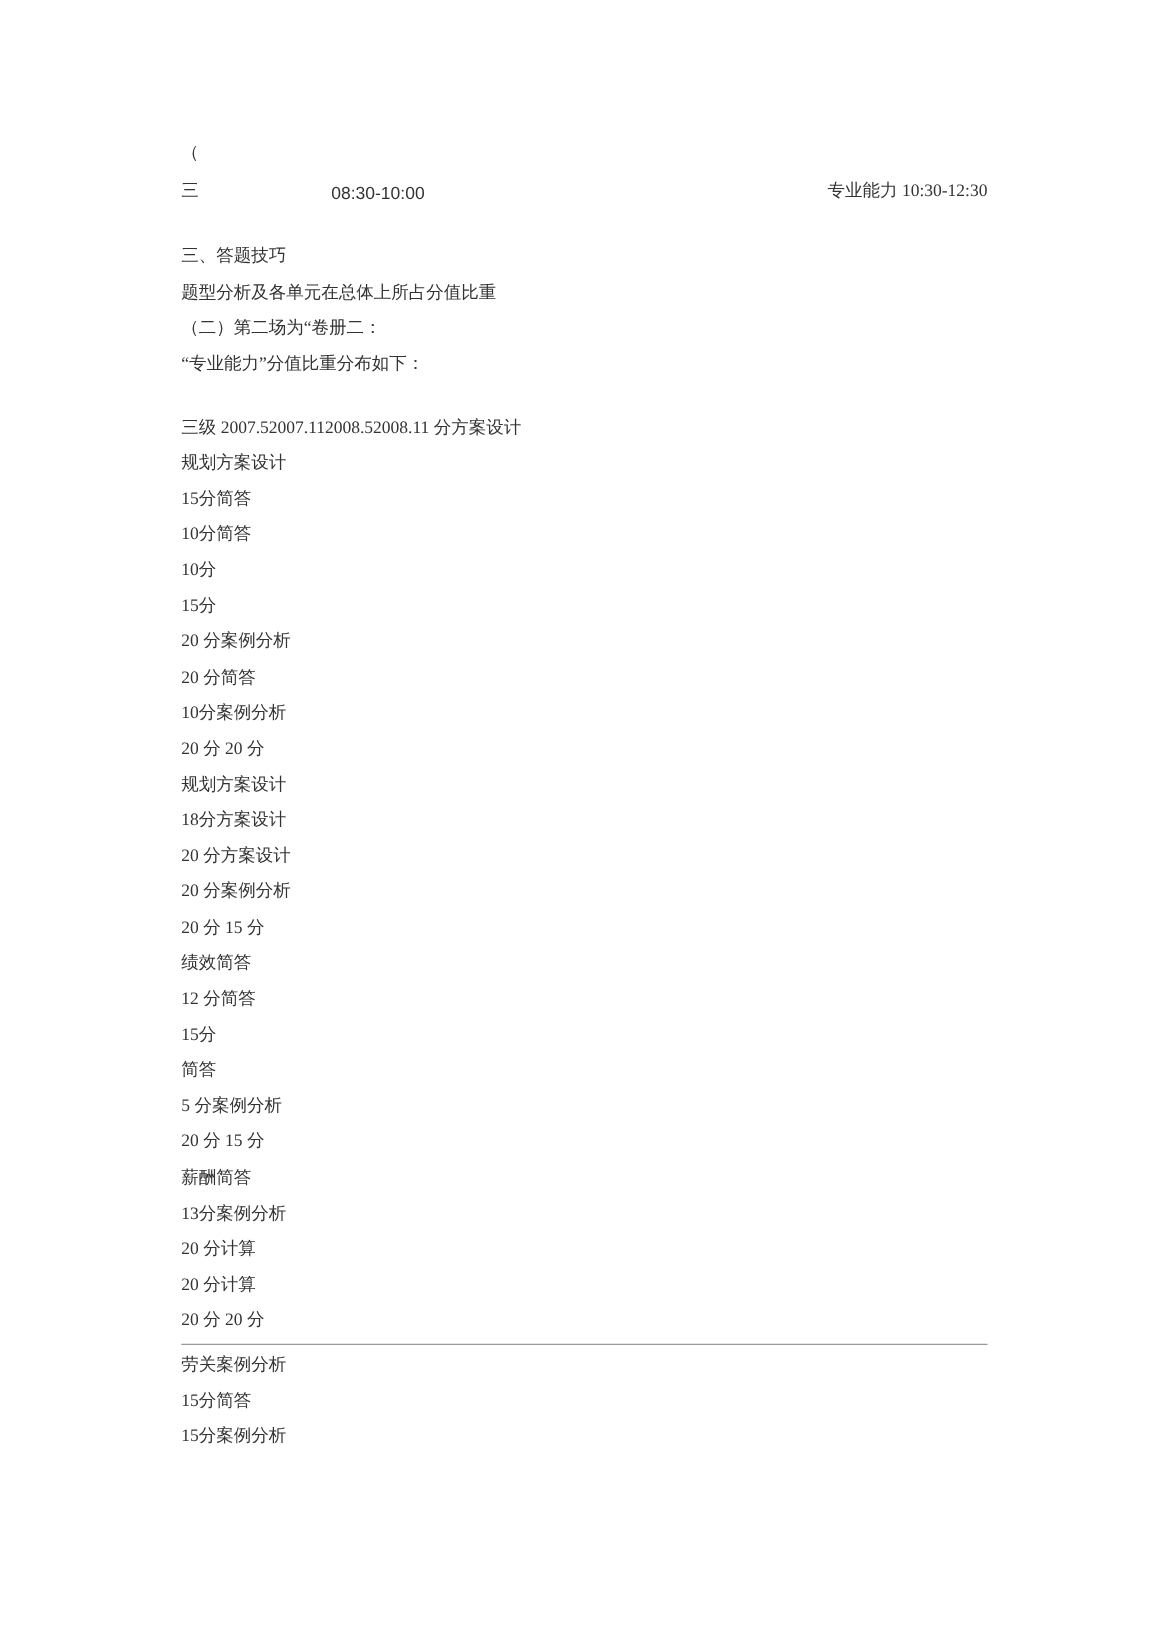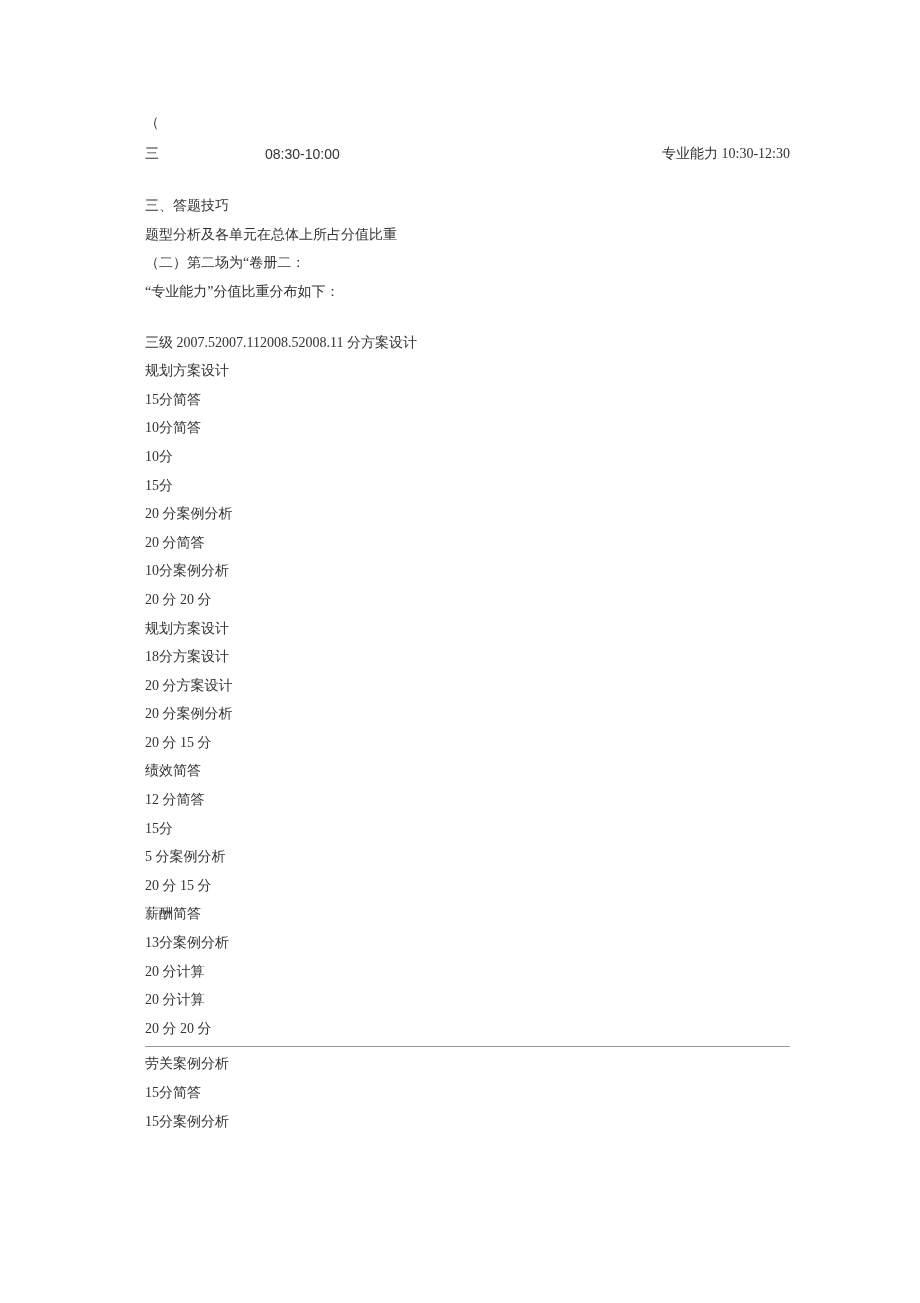--- a/index.html
+++ b/index.html
@@ -85,20 +85,21 @@
       <p class="para">10分案例分析</p>
       <p class="para">20 分 20 分</p>
       <p class="para">规划方案设计</p>
       <p class="para">18分方案设计</p>
       <p class="para">20 分方案设计</p>
       <p class="para">20 分案例分析</p>
       <p class="para">20 分 15 分</p>
       <p class="para">绩效简答</p>
       <p class="para">12 分简答</p>
       <p class="para">15分</p>
+      <p class="para">简答</p>
       <p class="para">5 分案例分析</p>
       <p class="para">20 分 15 分</p>
       <p class="para">薪酬简答</p>
       <p class="para">13分案例分析</p>
       <p class="para">20 分计算</p>
       <p class="para">20 分计算</p>
       <p class="para">20 分 20 分</p>
     </div>
 
   <div class="hr-line"></div>

